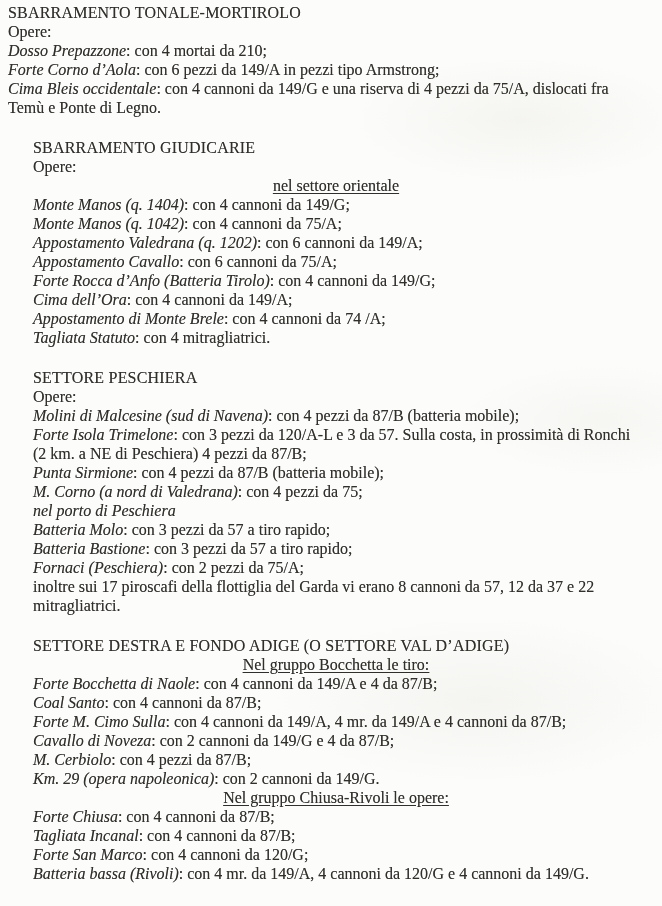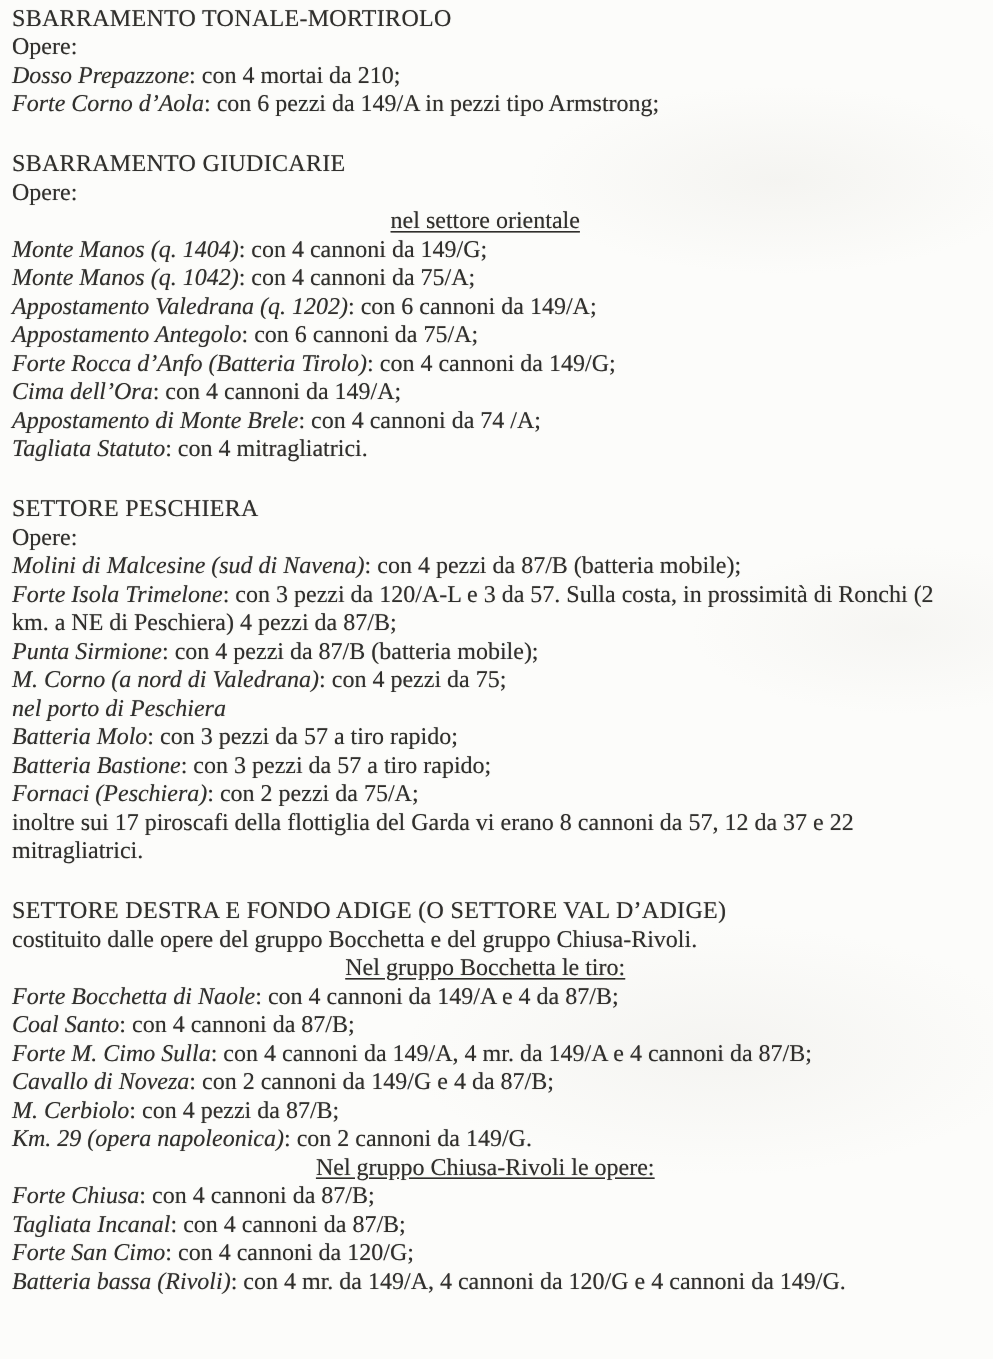--- a/index.html
+++ b/index.html
@@ -22,20 +22,21 @@
     box-sizing: border-box;
     width: 662px;
     height: 906px;
     padding: 3px 23px 0 8px;
     font-size: 16px;
     line-height: 19px;
     text-shadow: 0 0 0.6px rgba(70,68,64,0.55);
   }
   .doc-section + .doc-section {
     margin-top: 21px;
+    margin-left: 25px;
   }
   .section-title {
     letter-spacing: 0.2px;
   }
   .doc-line {
     letter-spacing: 0;
   }
   .style-underline {
     text-decoration: underline;
     text-underline-offset: 2px;
@@ -51,57 +52,57 @@
 </head>
 <body>
 
 <div class="page">
   <div>
       <section class="doc-section">
         <div class="section-title">SBARRAMENTO TONALE-MORTIROLO</div>
         <div class="doc-line style-plain">Opere:</div>
         <div class="doc-line style-entry"><span class="entry-name">Dosso Prepazzone</span>: con 4 mortai da 210;</div>
         <div class="doc-line style-entry"><span class="entry-name">Forte Corno d’Aola</span>: con 6 pezzi da 149/A in pezzi tipo Armstrong;</div>
+        <div class="doc-line style-entry"><span class="entry-name">Cima Bleis occidentale</span>: con 4 cannoni da 149/G e una riserva di 4 pezzi da 75/A, dislocati fra Temù e Ponte di Legno.</div>
       </section>
       <section class="doc-section">
         <div class="section-title">SBARRAMENTO GIUDICARIE</div>
         <div class="doc-line style-plain">Opere:</div>
         <div class="doc-line style-underline">nel settore orientale</div>
         <div class="doc-line style-entry"><span class="entry-name">Monte Manos (q. 1404)</span>: con 4 cannoni da 149/G;</div>
         <div class="doc-line style-entry"><span class="entry-name">Monte Manos (q. 1042)</span>: con 4 cannoni da 75/A;</div>
         <div class="doc-line style-entry"><span class="entry-name">Appostamento Valedrana (q. 1202)</span>: con 6 cannoni da 149/A;</div>
-        <div class="doc-line style-entry"><span class="entry-name">Appostamento Antegolo</span>: con 6 cannoni da 75/A;</div>
+        <div class="doc-line style-entry"><span class="entry-name">Appostamento Cavallo</span>: con 6 cannoni da 75/A;</div>
         <div class="doc-line style-entry"><span class="entry-name">Forte Rocca d’Anfo (Batteria Tirolo)</span>: con 4 cannoni da 149/G;</div>
         <div class="doc-line style-entry"><span class="entry-name">Cima dell’Ora</span>: con 4 cannoni da 149/A;</div>
         <div class="doc-line style-entry"><span class="entry-name">Appostamento di Monte Brele</span>: con 4 cannoni da 74 /A;</div>
         <div class="doc-line style-entry"><span class="entry-name">Tagliata Statuto</span>: con 4 mitragliatrici.</div>
       </section>
       <section class="doc-section">
         <div class="section-title">SETTORE PESCHIERA</div>
         <div class="doc-line style-plain">Opere:</div>
         <div class="doc-line style-entry"><span class="entry-name">Molini di Malcesine (sud di Navena)</span>: con 4 pezzi da 87/B (batteria mobile);</div>
         <div class="doc-line style-entry"><span class="entry-name">Forte Isola Trimelone</span>: con 3 pezzi da 120/A-L e 3 da 57. Sulla costa, in prossimità di Ronchi (2 km. a NE di Peschiera) 4 pezzi da 87/B;</div>
         <div class="doc-line style-entry"><span class="entry-name">Punta Sirmione</span>: con 4 pezzi da 87/B (batteria mobile);</div>
         <div class="doc-line style-entry"><span class="entry-name">M. Corno (a nord di Valedrana)</span>: con 4 pezzi da 75;</div>
         <div class="doc-line style-italic">nel porto di Peschiera</div>
         <div class="doc-line style-entry"><span class="entry-name">Batteria Molo</span>: con 3 pezzi da 57 a tiro rapido;</div>
         <div class="doc-line style-entry"><span class="entry-name">Batteria Bastione</span>: con 3 pezzi da 57 a tiro rapido;</div>
         <div class="doc-line style-entry"><span class="entry-name">Fornaci (Peschiera)</span>: con 2 pezzi da 75/A;</div>
         <div class="doc-line style-plain">inoltre sui 17 piroscafi della flottiglia del Garda vi erano 8 cannoni da 57, 12 da 37 e 22 mitragliatrici.</div>
       </section>
       <section class="doc-section">
         <div class="section-title">SETTORE DESTRA E FONDO ADIGE (O SETTORE VAL D’ADIGE)</div>
-        <div class="doc-line style-plain">costituito dalle opere del gruppo Bocchetta e del gruppo Chiusa-Rivoli.</div>
         <div class="doc-line style-underline">Nel gruppo Bocchetta le tiro:</div>
         <div class="doc-line style-entry"><span class="entry-name">Forte Bocchetta di Naole</span>: con 4 cannoni da 149/A e 4 da 87/B;</div>
         <div class="doc-line style-entry"><span class="entry-name">Coal Santo</span>: con 4 cannoni da 87/B;</div>
         <div class="doc-line style-entry"><span class="entry-name">Forte M. Cimo Sulla</span>: con 4 cannoni da 149/A, 4 mr. da 149/A e 4 cannoni da 87/B;</div>
         <div class="doc-line style-entry"><span class="entry-name">Cavallo di Noveza</span>: con 2 cannoni da 149/G e 4 da 87/B;</div>
         <div class="doc-line style-entry"><span class="entry-name">M. Cerbiolo</span>: con 4 pezzi da 87/B;</div>
         <div class="doc-line style-entry"><span class="entry-name">Km. 29 (opera napoleonica)</span>: con 2 cannoni da 149/G.</div>
         <div class="doc-line style-underline">Nel gruppo Chiusa-Rivoli le opere:</div>
         <div class="doc-line style-entry"><span class="entry-name">Forte Chiusa</span>: con 4 cannoni da 87/B;</div>
         <div class="doc-line style-entry"><span class="entry-name">Tagliata Incanal</span>: con 4 cannoni da 87/B;</div>
-        <div class="doc-line style-entry"><span class="entry-name">Forte San Cimo</span>: con 4 cannoni da 120/G;</div>
+        <div class="doc-line style-entry"><span class="entry-name">Forte San Marco</span>: con 4 cannoni da 120/G;</div>
         <div class="doc-line style-entry"><span class="entry-name">Batteria bassa (Rivoli)</span>: con 4 mr. da 149/A, 4 cannoni da 120/G e 4 cannoni da 149/G.</div>
       </section>
     </div>
 </div>
 
 </body></html>

